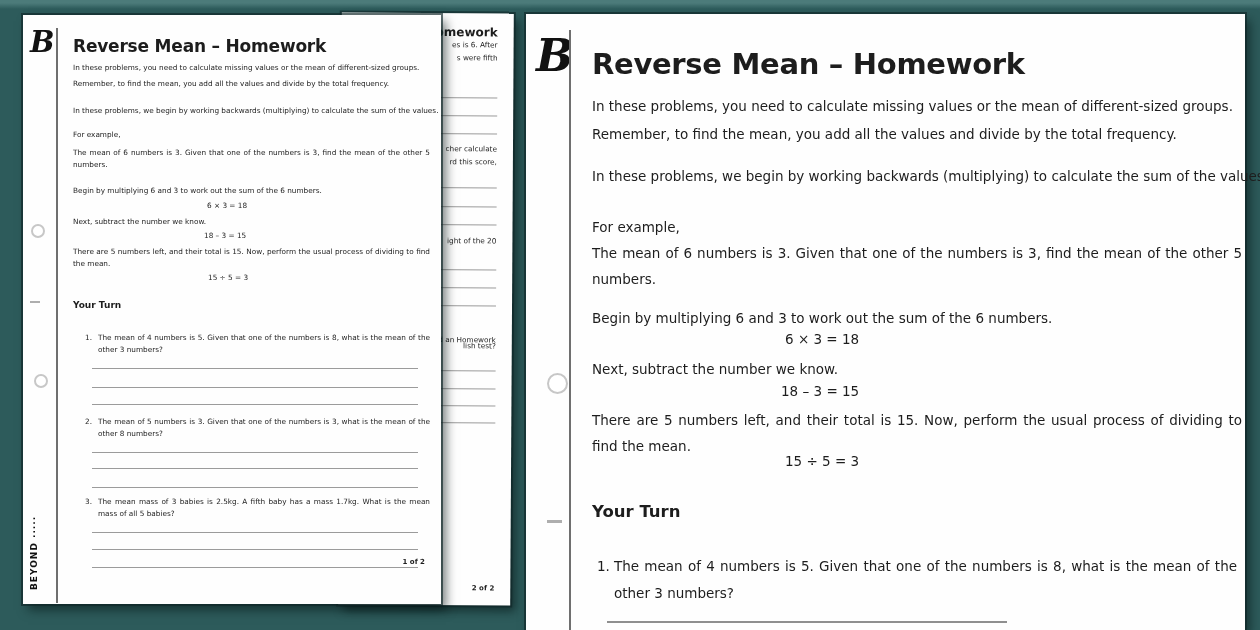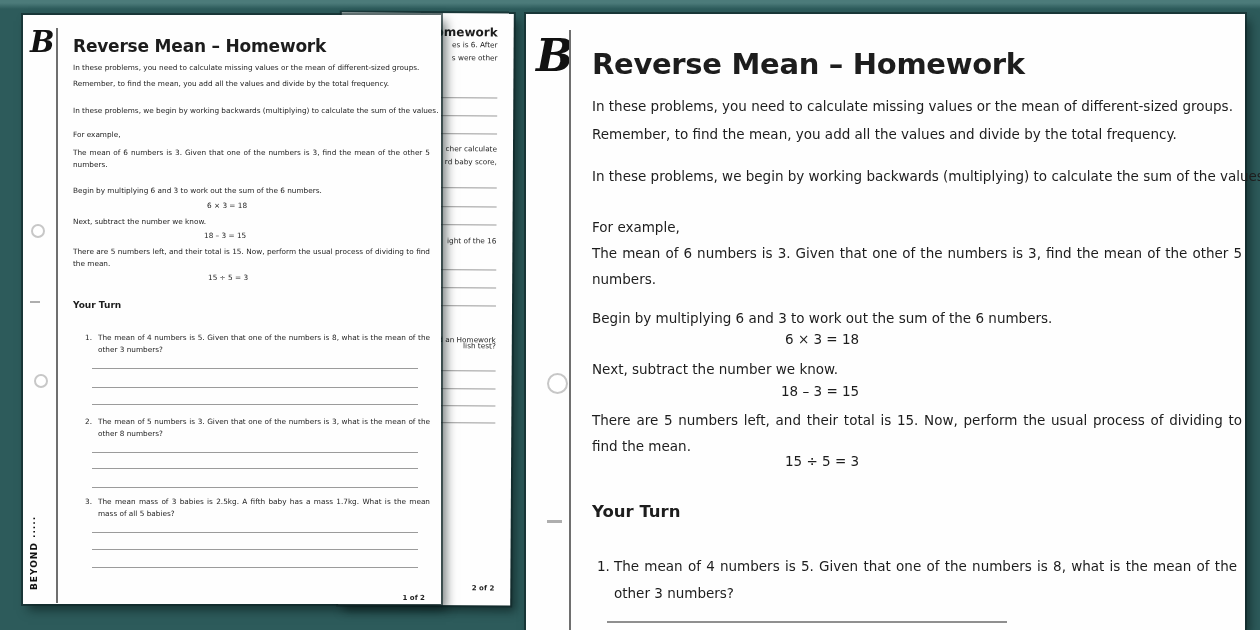--- a/index.html
+++ b/index.html
@@ -43,30 +43,30 @@
   .qtext{flex:1;text-align:justify;}
 </style>
 </head>
 <body>
 
 <div class="canvas">
 
   <div class="page" style="left:340px;top:13px;width:172px;height:592px;transform:rotate(0.35deg);z-index:1;">
     <div class="p2-title" style="top:12px;">– Homework</div>
     <div class="p2-t" style="top:27px;">es is 6. After</div>
-    <div class="p2-t" style="top:40px;">s were other</div>
+    <div class="p2-t" style="top:40px;">s were fifth</div>
     <div class="p2-ln" style="top:84px;"></div>
     <div class="p2-ln" style="top:102px;"></div>
     <div class="p2-ln" style="top:120px;"></div>
     <div class="p2-t" style="top:131px;">cher calculate</div>
-    <div class="p2-t" style="top:144px;">rd baby score,</div>
+    <div class="p2-t" style="top:144px;">rd this score,</div>
     <div class="p2-ln" style="top:174px;"></div>
     <div class="p2-ln" style="top:193px;"></div>
     <div class="p2-ln" style="top:211px;"></div>
-    <div class="p2-t" style="top:223px;">ight of the 16</div>
+    <div class="p2-t" style="top:223px;">ight of the 20</div>
     <div class="p2-ln" style="top:256px;"></div>
     <div class="p2-ln" style="top:274px;"></div>
     <div class="p2-ln" style="top:292px;"></div>
     <div class="p2-t" style="top:322px;">ed an Homework</div>
     <div class="p2-t" style="top:328px;">lish test?</div>
     <div class="p2-ln" style="top:357px;"></div>
     <div class="p2-ln" style="top:375px;"></div>
     <div class="p2-ln" style="top:392px;"></div>
     <div class="p2-ln" style="top:409px;"></div>
     <div class="abs p1-foot" style="right:16px;top:571px;">2 of 2</div>
@@ -113,21 +113,21 @@
       <div class="abs p1-ln" style="left:19px;top:472px;width:326px;"></div>
 
       <div class="abs qwrap" style="left:12px;top:481px;width:345px;">
         <span class="qnum p1-multi" style="width:13px;">3.</span>
         <span class="qtext p1-multi">The mean mass of 3 babies is 2.5kg. A fifth baby has a mass 1.7kg. What is the mean mass of all 5 babies?</span>
       </div>
       <div class="abs p1-ln" style="left:19px;top:517px;width:326px;"></div>
       <div class="abs p1-ln" style="left:19px;top:534px;width:326px;"></div>
       <div class="abs p1-ln" style="left:19px;top:552px;width:326px;"></div>
     </div>
-    <div class="abs p1-foot" style="right:16px;top:579px;">1 of 2</div>
+    <div class="abs p1-foot" style="right:16px;top:543px;">1 of 2</div>
   </div>
 
   <div class="page" style="left:526px;top:14px;width:719px;height:616px;z-index:2;">
 
     <div class="abs logo" style="left:10px;top:20px;font-size:44px;">B</div>
     <div class="divider" style="left:43px;top:16px;bottom:0;"></div>
     <div class="hole" style="left:21px;top:359px;width:21px;height:21px;"></div>
     <div class="dashmark" style="left:21px;top:506px;width:15px;height:3px;"></div>
 
     <div class="abs" style="left:66px;top:0;width:650px;height:100%;">

